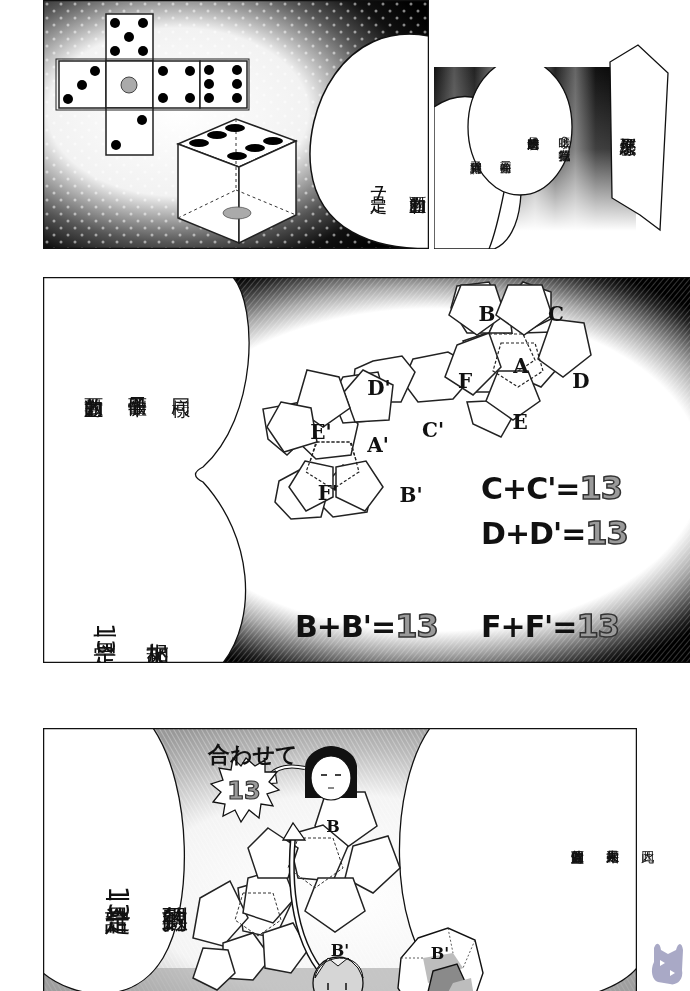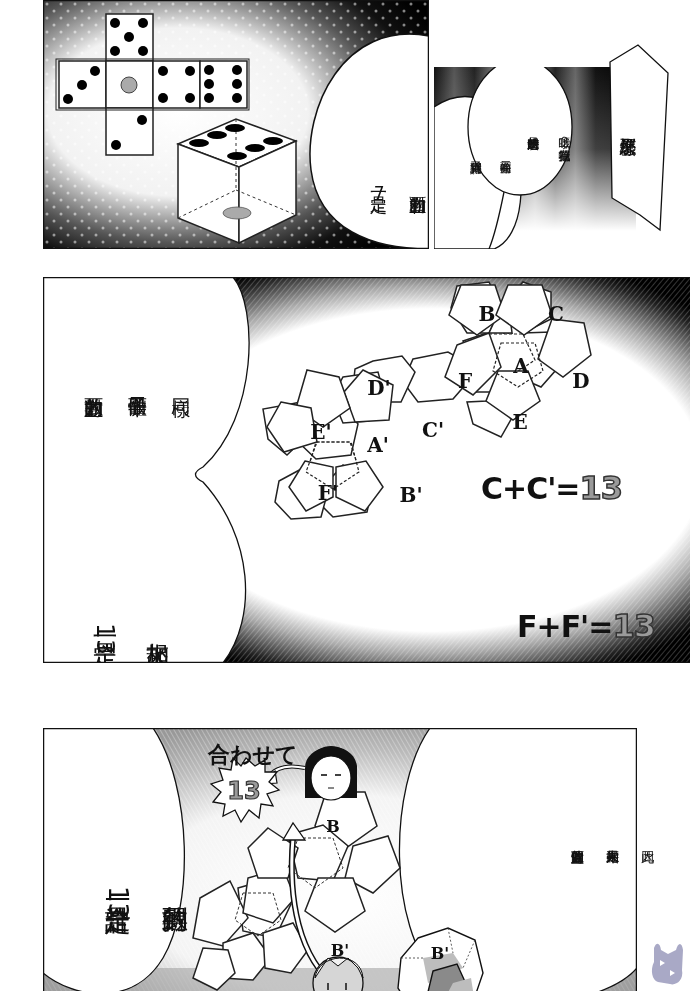--- a/index.html
+++ b/index.html
@@ -229,21 +229,27 @@
   <span class="lbl" style="left:336px; top:111px; font-size:20px;">D'</span>
   <span class="lbl" style="left:278px; top:155px; font-size:20px;">E'</span>
   <span class="lbl" style="left:390px; top:153px; font-size:20px;">C'</span>
   <span class="lbl" style="left:335px; top:168px; font-size:20px;">A'</span>
   <span class="lbl" style="left:285px; top:216px; font-size:20px;">F'</span>
   <span class="lbl" style="left:368px; top:218px; font-size:20px;">B'</span>
 
   <div class="eq" style="left:438px; top:192px;">
     <span>C+C'=</span><span class="res">13</span>
   </div>
-  <div class="eq" style="left:438px; top:330px;margin-left:36px;">
+  <div class="eq" style="left:438px; top:237px;">
+    <span>D+D'=</span><span class="res">13</span>
+  </div>
+  <div class="eq" style="left:252px; top:330px;">
+    <span>B+B'=</span><span class="res">13</span>
+  </div>
+  <div class="eq" style="left:438px; top:330px;">
     <span>F+F'=</span><span class="res">13</span>
   </div>
 
   <div class="vtext" style="left:18px; top:18px; font-size:19px; line-height:1.15;">
     <span>同樣</span><br>
     <span>十二面體骰子</span><br>
     <span>的對立面的數</span>
   </div>
   <div class="vtext" style="left:22px; top:230px; font-size:25px; line-height:1.05;">
     <span>加起來</span><br>

